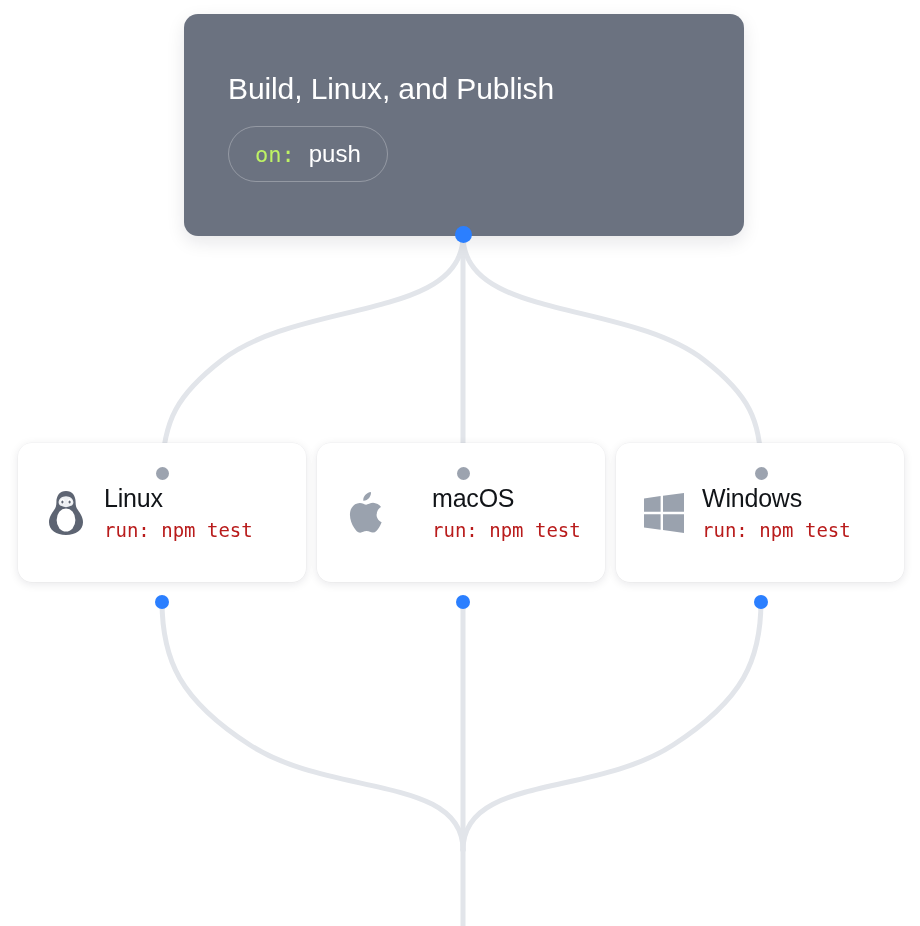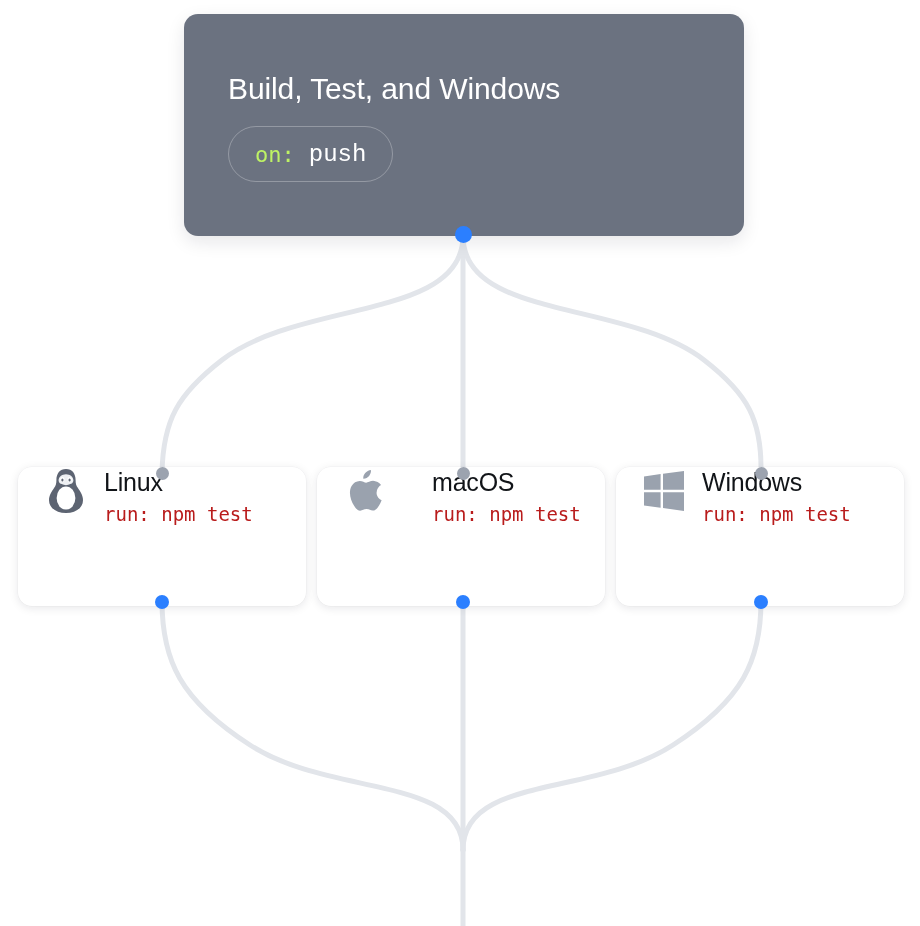--- a/index.html
+++ b/index.html
@@ -59,38 +59,38 @@
     box-sizing: border-box;
   }
   .pill-key {
     color: #bef264;
     font-family: "DejaVu Sans Mono", monospace;
     font-size: 22px;
     letter-spacing: 0px;
   }
   .pill-val {
     color: #ffffff;
-    font-family: Liberation Mono, monospace;
+    font-family: Liberation Sans, sans-serif;
     font-size: 24px;
     margin-left: 14px;
   }
 
   
   .job-node {
     position: absolute;
-    top: 467px;
+    top: 443px;
     width: 288px;
     height: 139px;
     background: #ffffff;
     border-radius: 14px;
     box-shadow: 0 2px 10px rgba(17, 24, 39, 0.10),
                 0 0 0 0.5px rgba(17, 24, 39, 0.035);
     box-sizing: border-box;
     display: flex;
-    align-items: flex-start;
+    align-items: center;
     padding-left: 26px;
   }
   .job-node.n0 { left: 18px; }
   .job-node.n1 { left: 317px; gap: 29px; }
   .job-node.n2 { left: 616px; }
 
   .job-icon {
     width: 44px;
     height: 48px;
     flex: 0 0 44px;
@@ -162,21 +162,21 @@
 
       <path d="M463,601 L463,850"></path>
 
       <path d="M761,601 C761,660 743,700 673,745 C593,797 463,775 463,850"></path>
 
       <path d="M463,850 L463,926"></path>
     </g>
   </svg>
 
   <div class="trigger-node">
-    <div class="trigger-title">Build, Test, and Windows</div>
+    <div class="trigger-title">Build, Linux, and Publish</div>
     <div class="trigger-pill">
       <span class="pill-key">on:</span>
       <span class="pill-val">push</span>
     </div>
   </div>
 
   <div class="handle handle-out big" style="left:455px; top:226px;"></div>
 
   <div class="job-node n0">
     <div class="job-icon">

